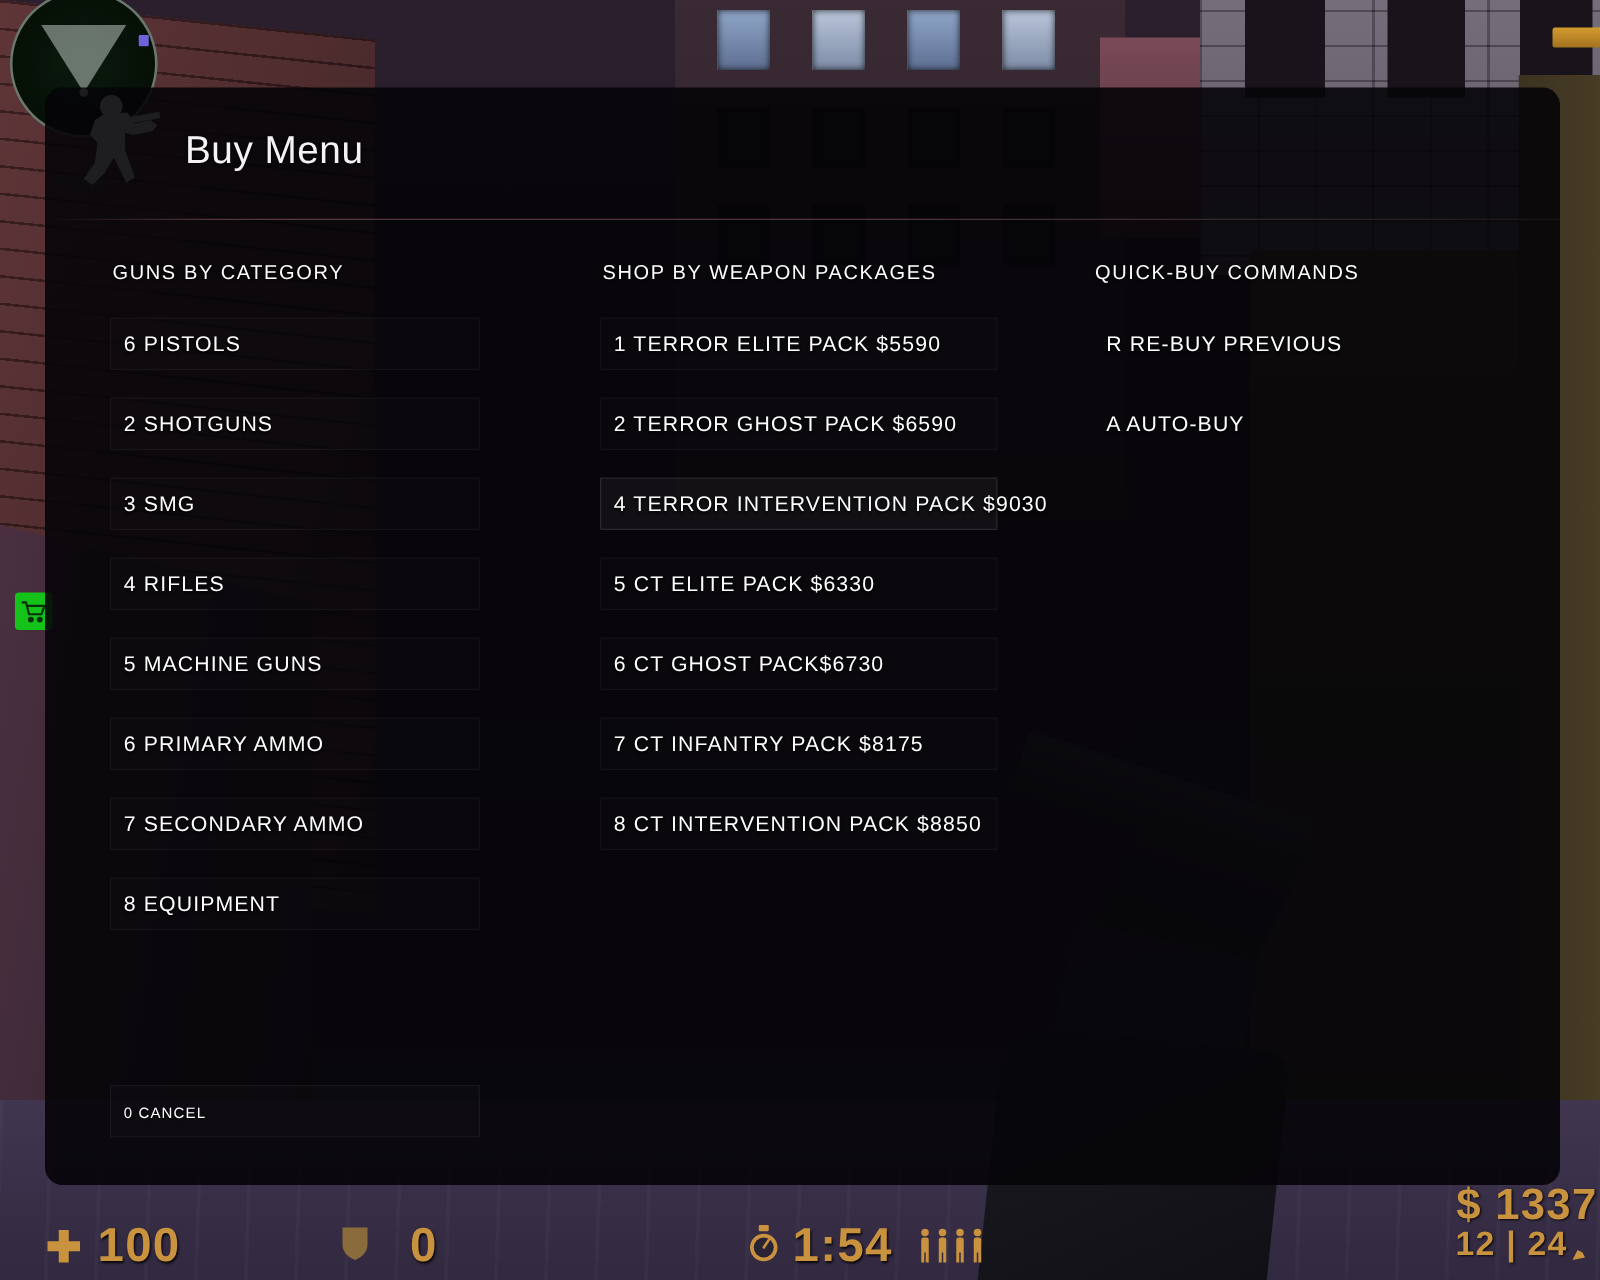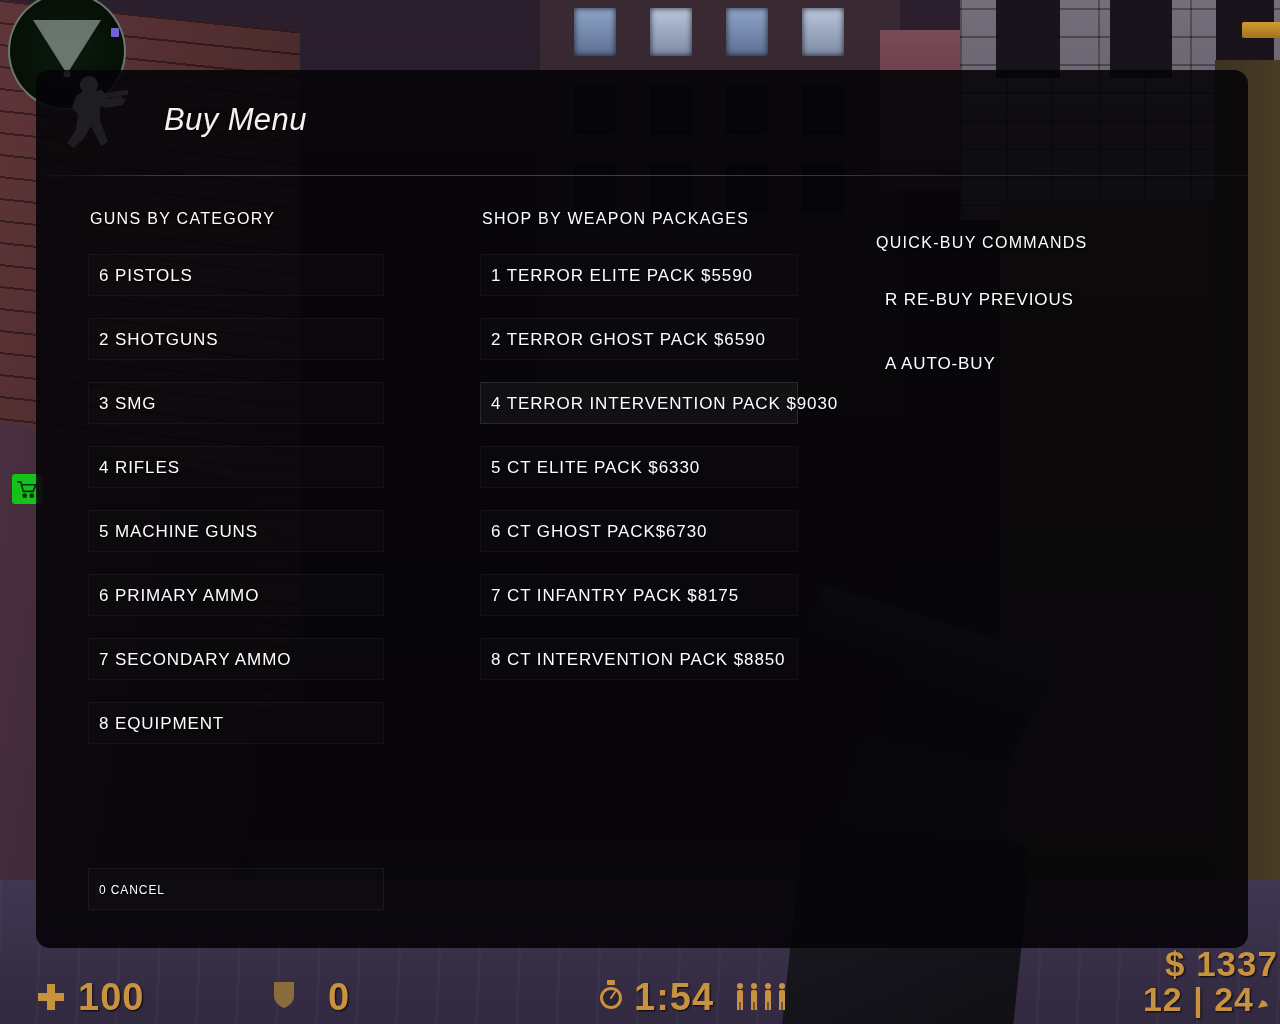--- a/index.html
+++ b/index.html
@@ -143,37 +143,37 @@
 
   
   #buy-menu {
     position:absolute; left:36px; top:70px; width:1212px; height:878px;
     background:rgba(6,4,8,.90);
     border-radius:14px;
     overflow:hidden;
     z-index:10;
   }
   #menu-header {
-    position:absolute; left:16px; top:0; width:100%; height:105px;font-style:italic;
+    position:absolute; left:0; top:0; width:100%; height:105px;
   }
   #menu-title {
     position:absolute; left:112px; top:32px;
     color:#f4f2f5; font-size:31px; font-weight:400;
     letter-spacing:.4px;
     text-shadow:0 0 3px rgba(0,0,0,.9);
   }
   #header-rule {
     position:absolute; left:0; top:105px; width:100%; height:1px;
     background:linear-gradient(90deg, rgba(120,70,80,.0) 0%, rgba(150,95,105,.55) 12%, rgba(170,115,125,.45) 55%, rgba(120,75,85,.15) 100%);
   }
 
   .column { position:absolute; top:140px; }
   #col-category { left:52px;  width:350px; }
   #col-packages { left:444px; width:368px; }
-  #col-quick    { left:838px; width:340px;margin-top:24px; }
+  #col-quick    { left:838px; width:340px; }
 
   .col-title {
     color:#ffffff; font-size:16px; letter-spacing:1.3px;
     font-weight:400; margin-bottom:26px; padding-left:2px;
     text-shadow:0 1px 2px rgba(0,0,0,.9);
   }
 
   .menu-item {
     position:relative;
     height:42px; line-height:42px;
@@ -216,21 +216,21 @@
     letter-spacing:1px;
   }
   #hud-health-icon { position:absolute; left:20px; top:982px; }
   #hud-health      { left:62px;  top:976px; }
   #hud-armor-icon  { position:absolute; left:256px; top:980px; }
   #hud-armor       { left:312px; top:976px; }
   #hud-timer-icon  { position:absolute; left:582px; top:980px; }
   #hud-timer       { left:618px; top:976px; }
   #hud-players     { position:absolute; left:718px; top:982px; }
   #hud-money       { right:18px; top:944px; font-size:35px; }
-  #hud-ammo        { right:42px; top:980px; font-size:34px; }
+  #hud-ammo        { right:42px; top:980px; font-size:27px; }
   #hud-ammo-icon   { position:absolute; right:12px; top:986px; }
 </style>
 </head>
 <body>
 
 <div id="scene">
   <div class="sky"></div>
 
   <div class="bldg-mid">
     <div class="win lit" style="left:34px;  top:18px;  width:42px; height:48px;"></div>

